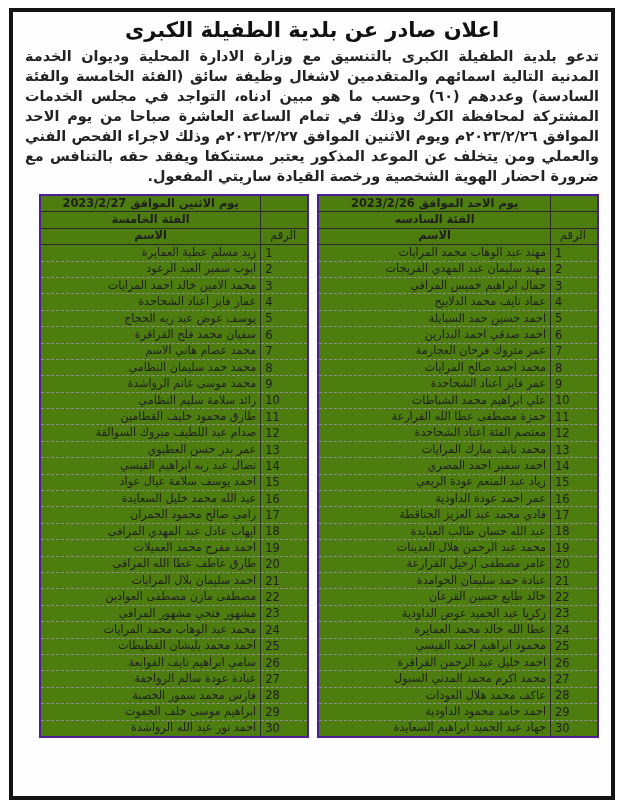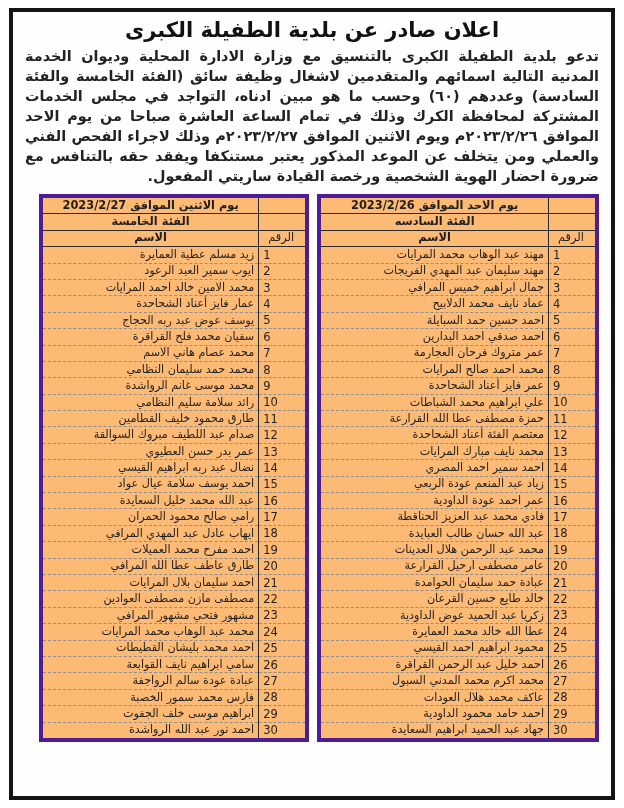--- a/index.html
+++ b/index.html
@@ -37,24 +37,24 @@
     color:#222;
   }
   .tables{
     display:flex;
     direction:rtl;
     gap:8px;
     padding:2px 2px 0 16px;
   }
   table.sched{
     border-collapse:collapse;
-    border:4px solid #4c1d95;
+    border:2px solid #4c1d95;
     table-layout:fixed;
     font-size:11.2px;
-    background:#fdba74;
+    background:#4d7c0f;
   }
   table.sched.right-tbl{width:292px;}
   table.sched.left-tbl{width:280px;}
   table.sched td{
     height:15.4px;
     padding:0 4px;
     line-height:1.05;
     border-bottom:1px dashed #8f8f8f;
     white-space:nowrap;
     overflow:hidden;

